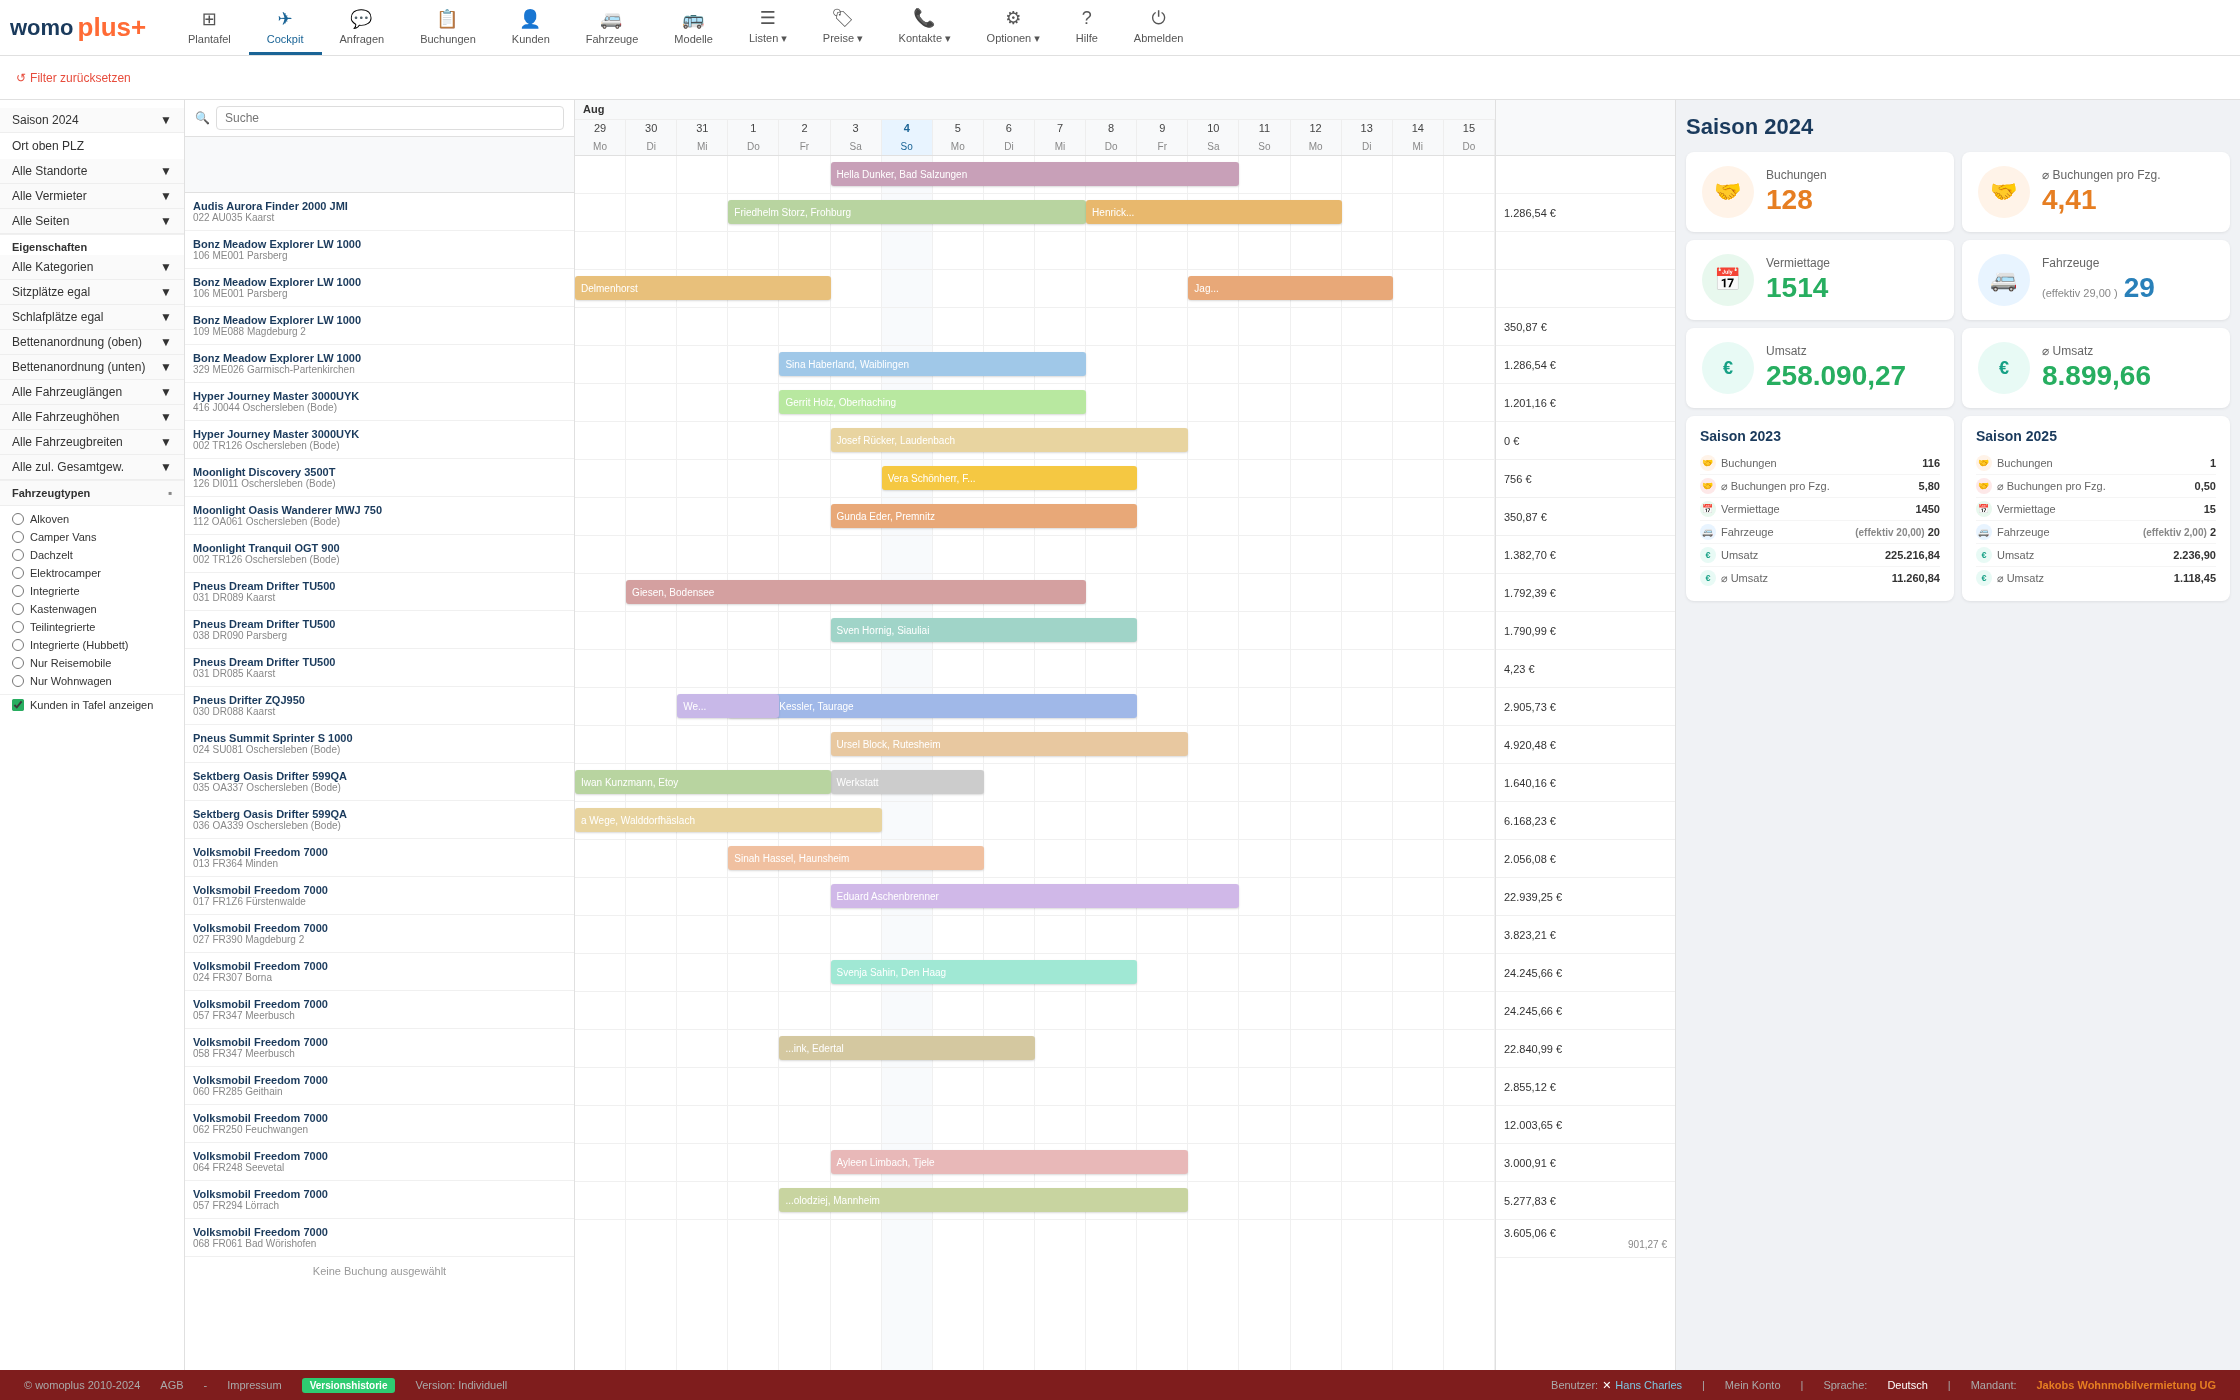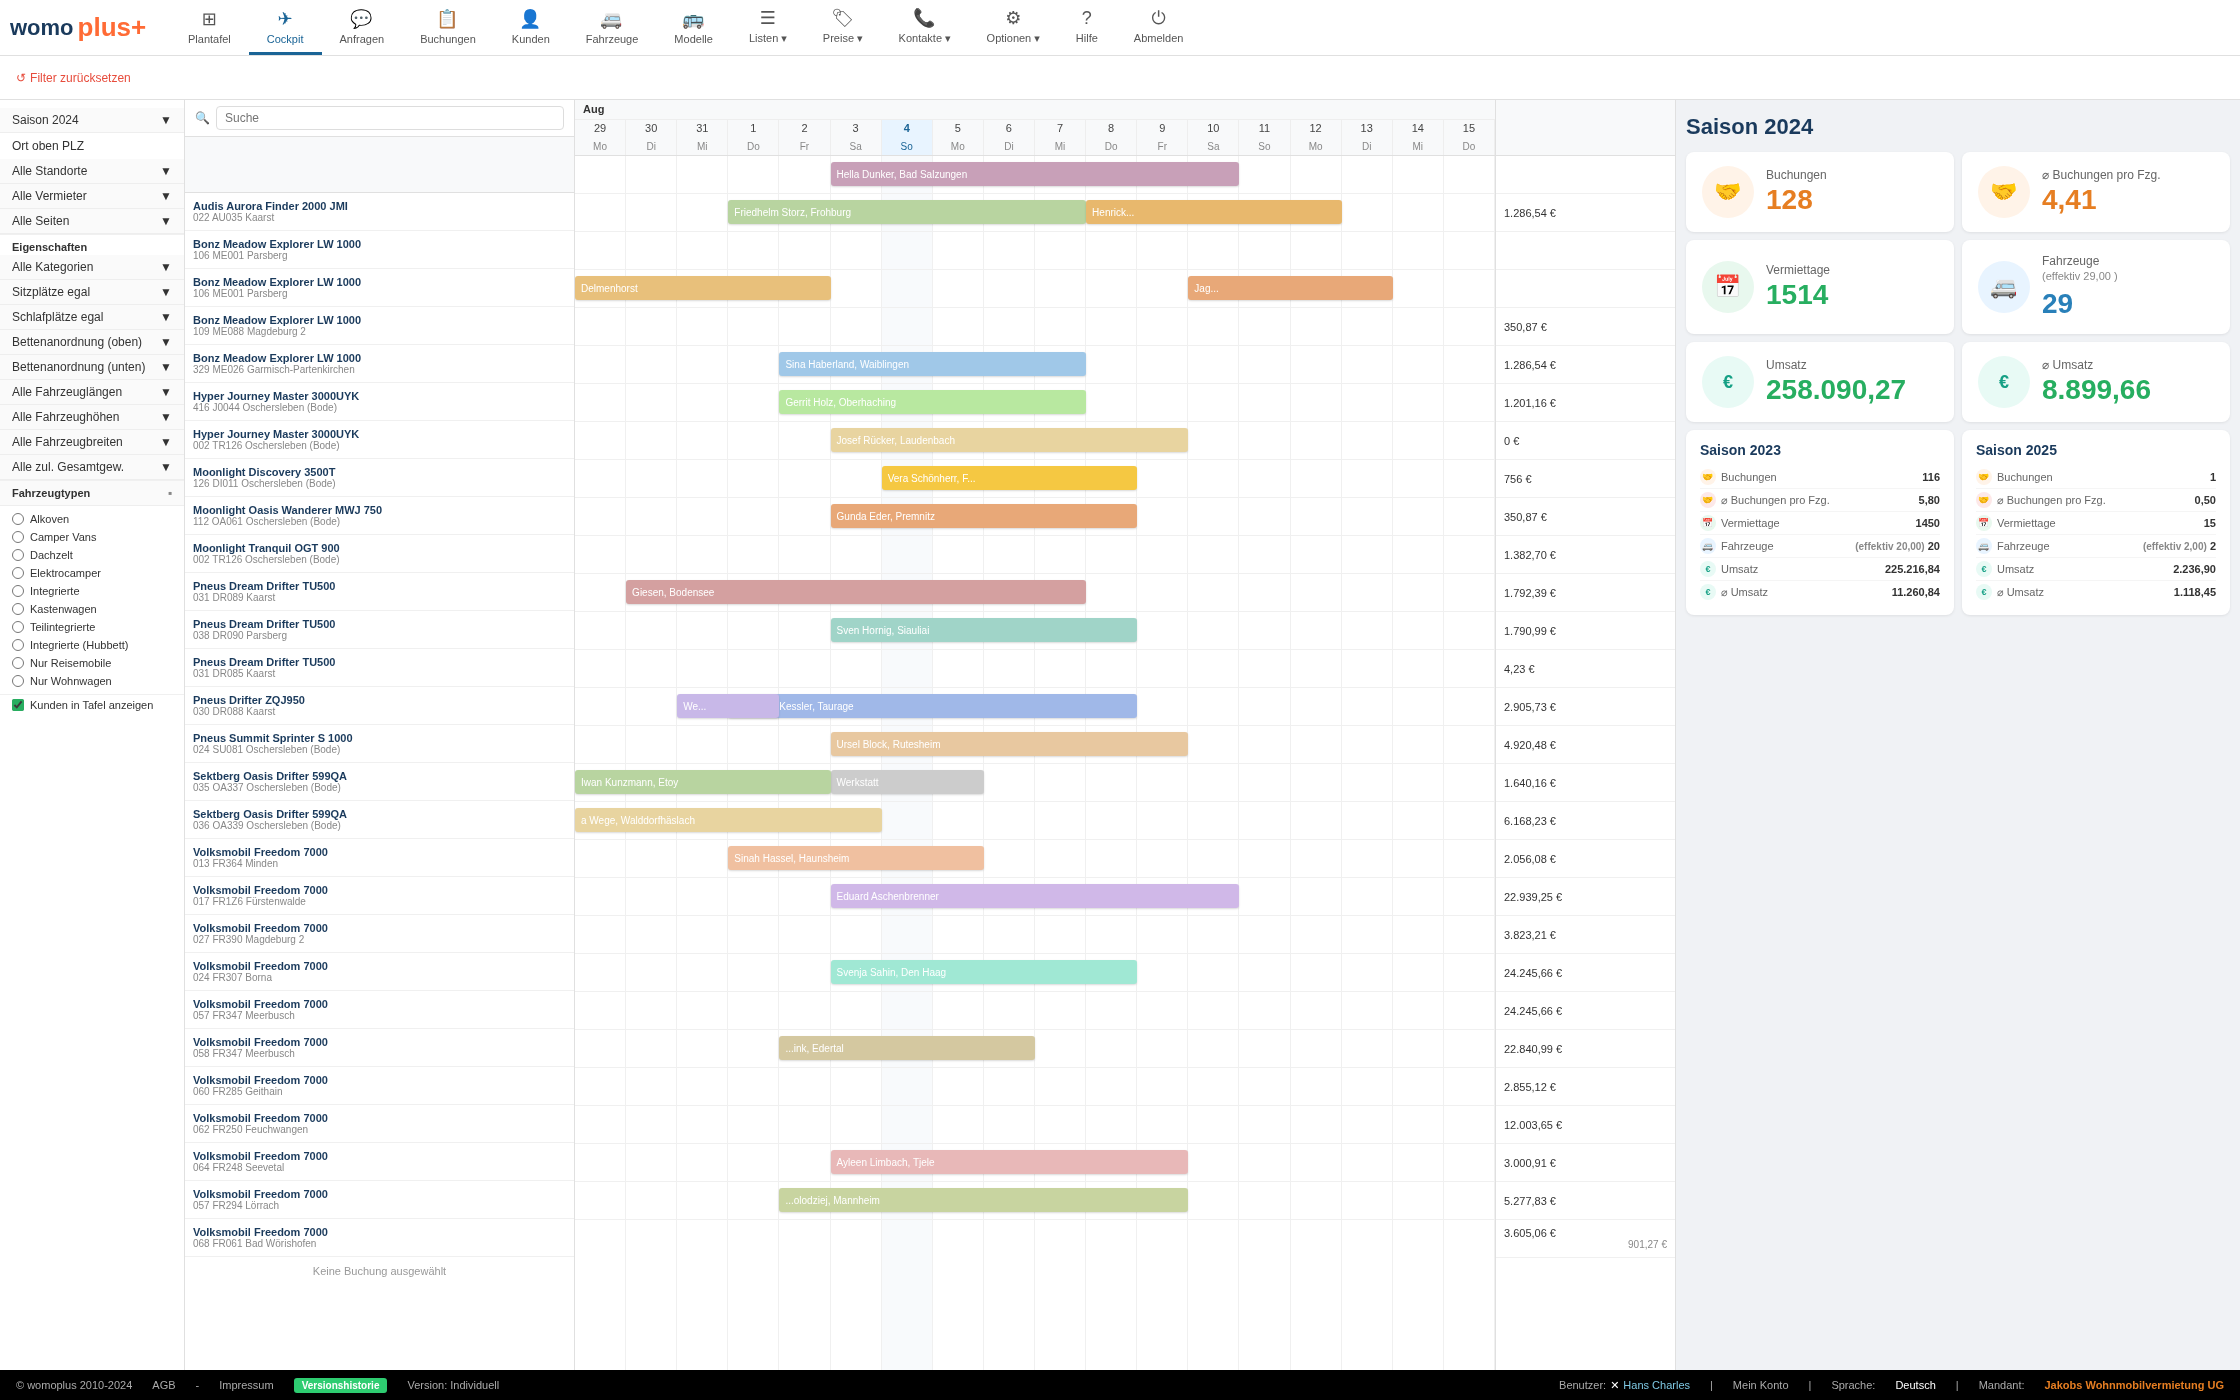--- a/index.html
+++ b/index.html
@@ -78,21 +78,21 @@
     .season-row-label { color: #666; display: flex; align-items: center; gap: 5px; }
     .season-row-value { font-weight: 700; color: #333; }
     .season-icon { width: 16px; height: 16px; border-radius: 50%; display: inline-flex; align-items: center; justify-content: center; font-size: 9px; }
     .season-icon.orange { background: #fff3e8; color: #e67e22; }
     .season-icon.peach { background: #fde8e8; color: #e74c3c; }
     .season-icon.green-cal { background: #e8f8ee; color: #27ae60; }
     .season-icon.blue-car { background: #e8f4ff; color: #2980b9; }
     .season-icon.euro { background: #e8faf5; color: #16a085; }
 
     
-    .status-bar { height: 30px; background: #000000; display: flex; align-items: center; padding: 0 16px; gap: 20px; font-size: 11px; color: #aaa; }
+    .status-bar { height: 30px; background: #7f1d1d; display: flex; align-items: center; padding: 0 24px; gap: 20px; font-size: 11px; color: #aaa; }
     .status-bar a { color: #aaa; text-decoration: none; }
     .status-green { background: #2ecc71; color: #fff; padding: 2px 8px; border-radius: 3px; font-size: 10px; font-weight: 600; }
     .status-user { display: flex; align-items: center; gap: 4px; }
     .status-mandant { color: #e67e22; font-weight: 600; }
 
     
     .gantt-right-col { width: 180px; flex-shrink: 0; background: #fff; border-left: 1px solid #e0e0e0; overflow-y: auto; }
     .price-header { height: 56px; border-bottom: 1px solid #e0e0e0; background: #f8f9fa; display: flex; align-items: center; justify-content: center; font-size: 10px; color: #666; }
     .price-row { min-height: 38px; border-bottom: 1px solid #f0f0f0; display: flex; flex-direction: column; justify-content: center; padding: 3px 8px; }
     .price-val { font-size: 11px; color: #333; text-align: left; }
@@ -663,21 +663,21 @@
         <div class="stat-content">
           <div class="stat-label">Vermiettage</div>
           <div class="stat-value green">1514</div>
         </div>
       </div>
 
       <div class="stat-card">
         <div class="stat-icon blue">🚐</div>
         <div class="stat-content">
           <div class="stat-label">Fahrzeuge</div>
-          <div style="display:flex;align-items:baseline;gap:6px;flex-direction:column;">
+          <div style="display:flex;align-items:baseline;gap:6px;">
             <span class="stat-sub">(effektiv 29,00 )</span>
             <span class="stat-value blue">29</span>
           </div>
         </div>
       </div>
 
       <div class="stat-card">
         <div class="stat-icon teal" style="font-size:18px;font-weight:700;color:#16a085;">€</div>
         <div class="stat-content">
           <div class="stat-label">Umsatz</div>

